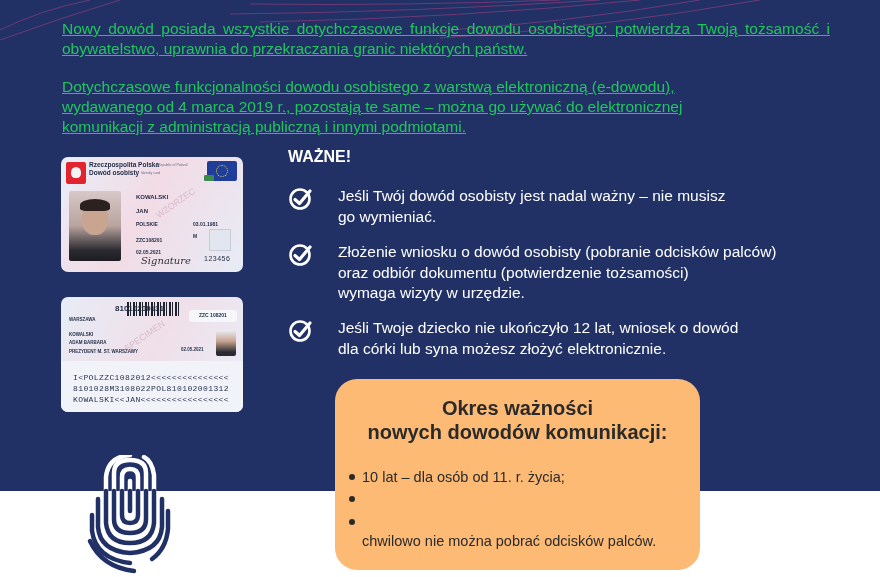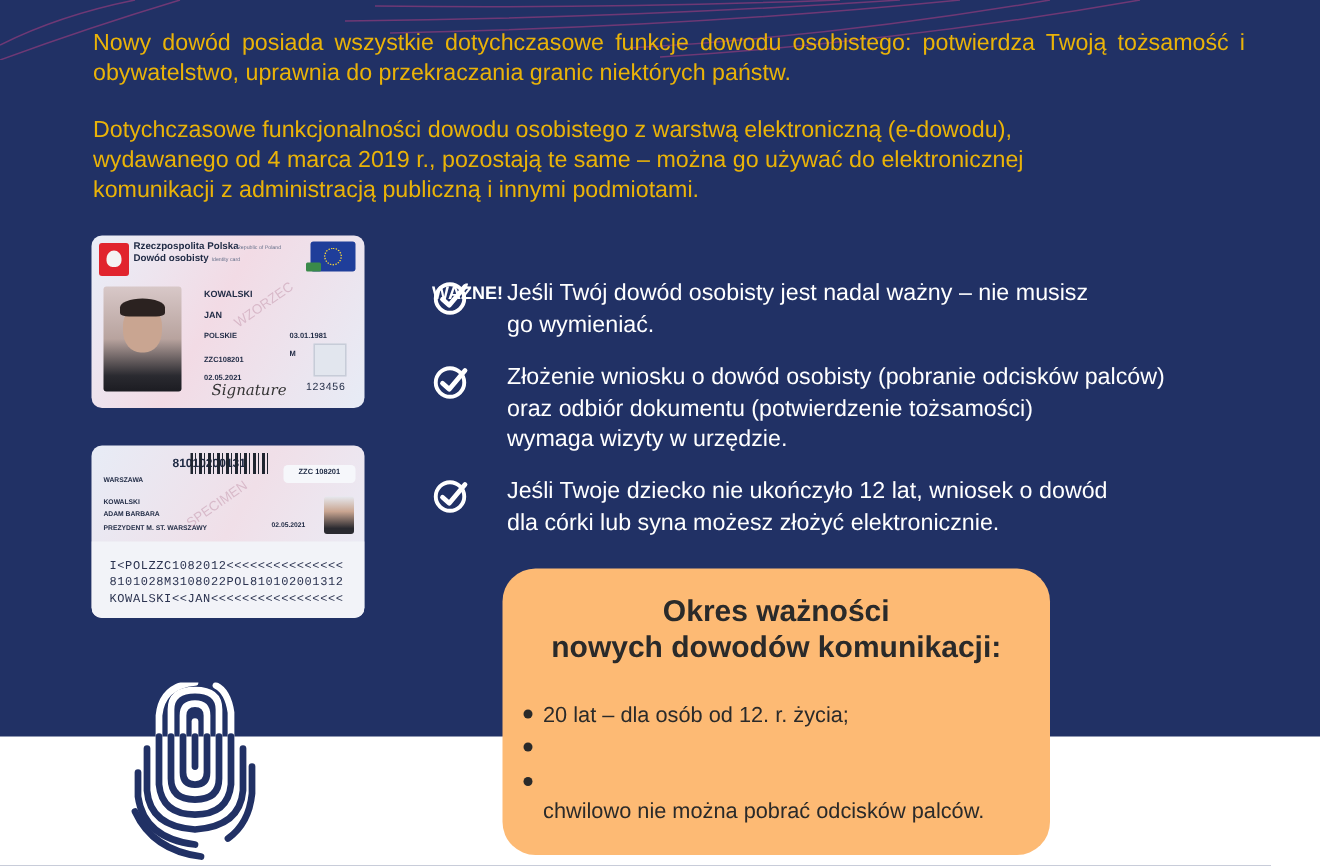--- a/index.html
+++ b/index.html
@@ -1,29 +1,29 @@
 <!DOCTYPE html>
 <html><head>
 <meta charset="utf-8">
 <style>
   * { margin:0; padding:0; box-sizing:border-box; }
   html, body { width:880px; height:577px; overflow:hidden; background:#ffffff; }
   body { position:relative; font-family:"Liberation Sans", "DejaVu Sans", sans-serif; }
   .navy { position:absolute; left:0; top:0; width:880px; height:491px; background:#213165; overflow:hidden; }
   .deco { position:absolute; left:0; top:0; }
-  .intro { position:absolute; left:62px; color:#eab308; font-size:15.5px; line-height:20px; }
+  .intro { position:absolute; left:62px; color:#22c55e; font-size:15.5px; line-height:20px;text-decoration:underline; }
   .p1 { top:19px; width:768px; text-align:justify; text-align-last:left; }
   .p2 { top:77px; width:720px; }
   .card { position:absolute; left:61px; width:182px; border-radius:7px; overflow:hidden; }
   .card-front { top:157px; height:115px; background:linear-gradient(120deg,#e9eef8 0%,#f2dbe5 45%,#e7ecf6 100%); }
   .card-back { top:297px; height:115px; background:linear-gradient(120deg,#e7ecf6 0%,#f0dfe8 50%,#e9eef8 100%); }
   .tiny { position:absolute; font-size:6px; color:#1f2a44; font-weight:bold; white-space:nowrap; }
   .tinyg { position:absolute; font-size:3.5px; color:#66708a; white-space:nowrap; }
   .mrz { position:absolute; left:12px; font-family:"Liberation Mono", "DejaVu Sans Mono", monospace; font-size:8px; color:#2b3350; letter-spacing:0.4px; white-space:nowrap; }
-  .wazne { position:absolute; left:288px; top:148px; color:#ffffff; font-size:12px; font-weight:bold;margin-top:40px; }
+  .wazne { position:absolute; left:288px; top:148px; color:#ffffff; font-size:16px; font-weight:bold; }
   .item { position:absolute; left:288px; color:#ffffff; font-size:15.5px; line-height:20.5px; }
   .item .ck { position:absolute; left:0; top:1px; width:26px; height:24px; }
   .item .tx { position:absolute; left:50px; width:500px; white-space:nowrap; }
   .yellow { position:absolute; left:335px; top:379px; width:365px; height:191px; background:#fdba74; border-radius:22px; }
   .ytitle { position:absolute; left:0; top:17px; width:100%; text-align:center; font-size:20px; font-weight:bold; color:#2a2a2a; line-height:24px; }
   .yl { position:absolute; left:14px; color:#2a2a2a; font-size:14.5px; line-height:19px; white-space:nowrap; }
   .yl .dot { display:inline-block; width:6px; height:6px; border-radius:50%; background:#2a2a2a; margin-right:7px; vertical-align:middle; position:relative; top:-1px; }
   .yl .cont { padding-left:13px; display:block; }
   .finger { position:absolute; left:82px; top:455px; }
 </style>
@@ -155,21 +155,21 @@
     </g>
   </g>
 </svg>
 
 <div class="yellow">
   <div class="ytitle">
     <div>Okres ważności</div>
     <div>nowych dowodów komunikacji:</div>
   </div>
   <div class="yl" style="top:89px;">
-    <span class="dot"></span><span>20 lat – dla osób od 12. r. życia;</span>
+    <span class="dot"></span><span>10 lat – dla osób od 11. r. życia;</span>
   </div>
   <div class="yl" style="top:111px;">
     <span class="dot"></span>
   </div>
   <div class="yl" style="top:134px;">
     <span class="dot"></span>
     <span class="cont">chwilowo nie można pobrać odcisków palców.</span>
   </div>
 </div>
 

